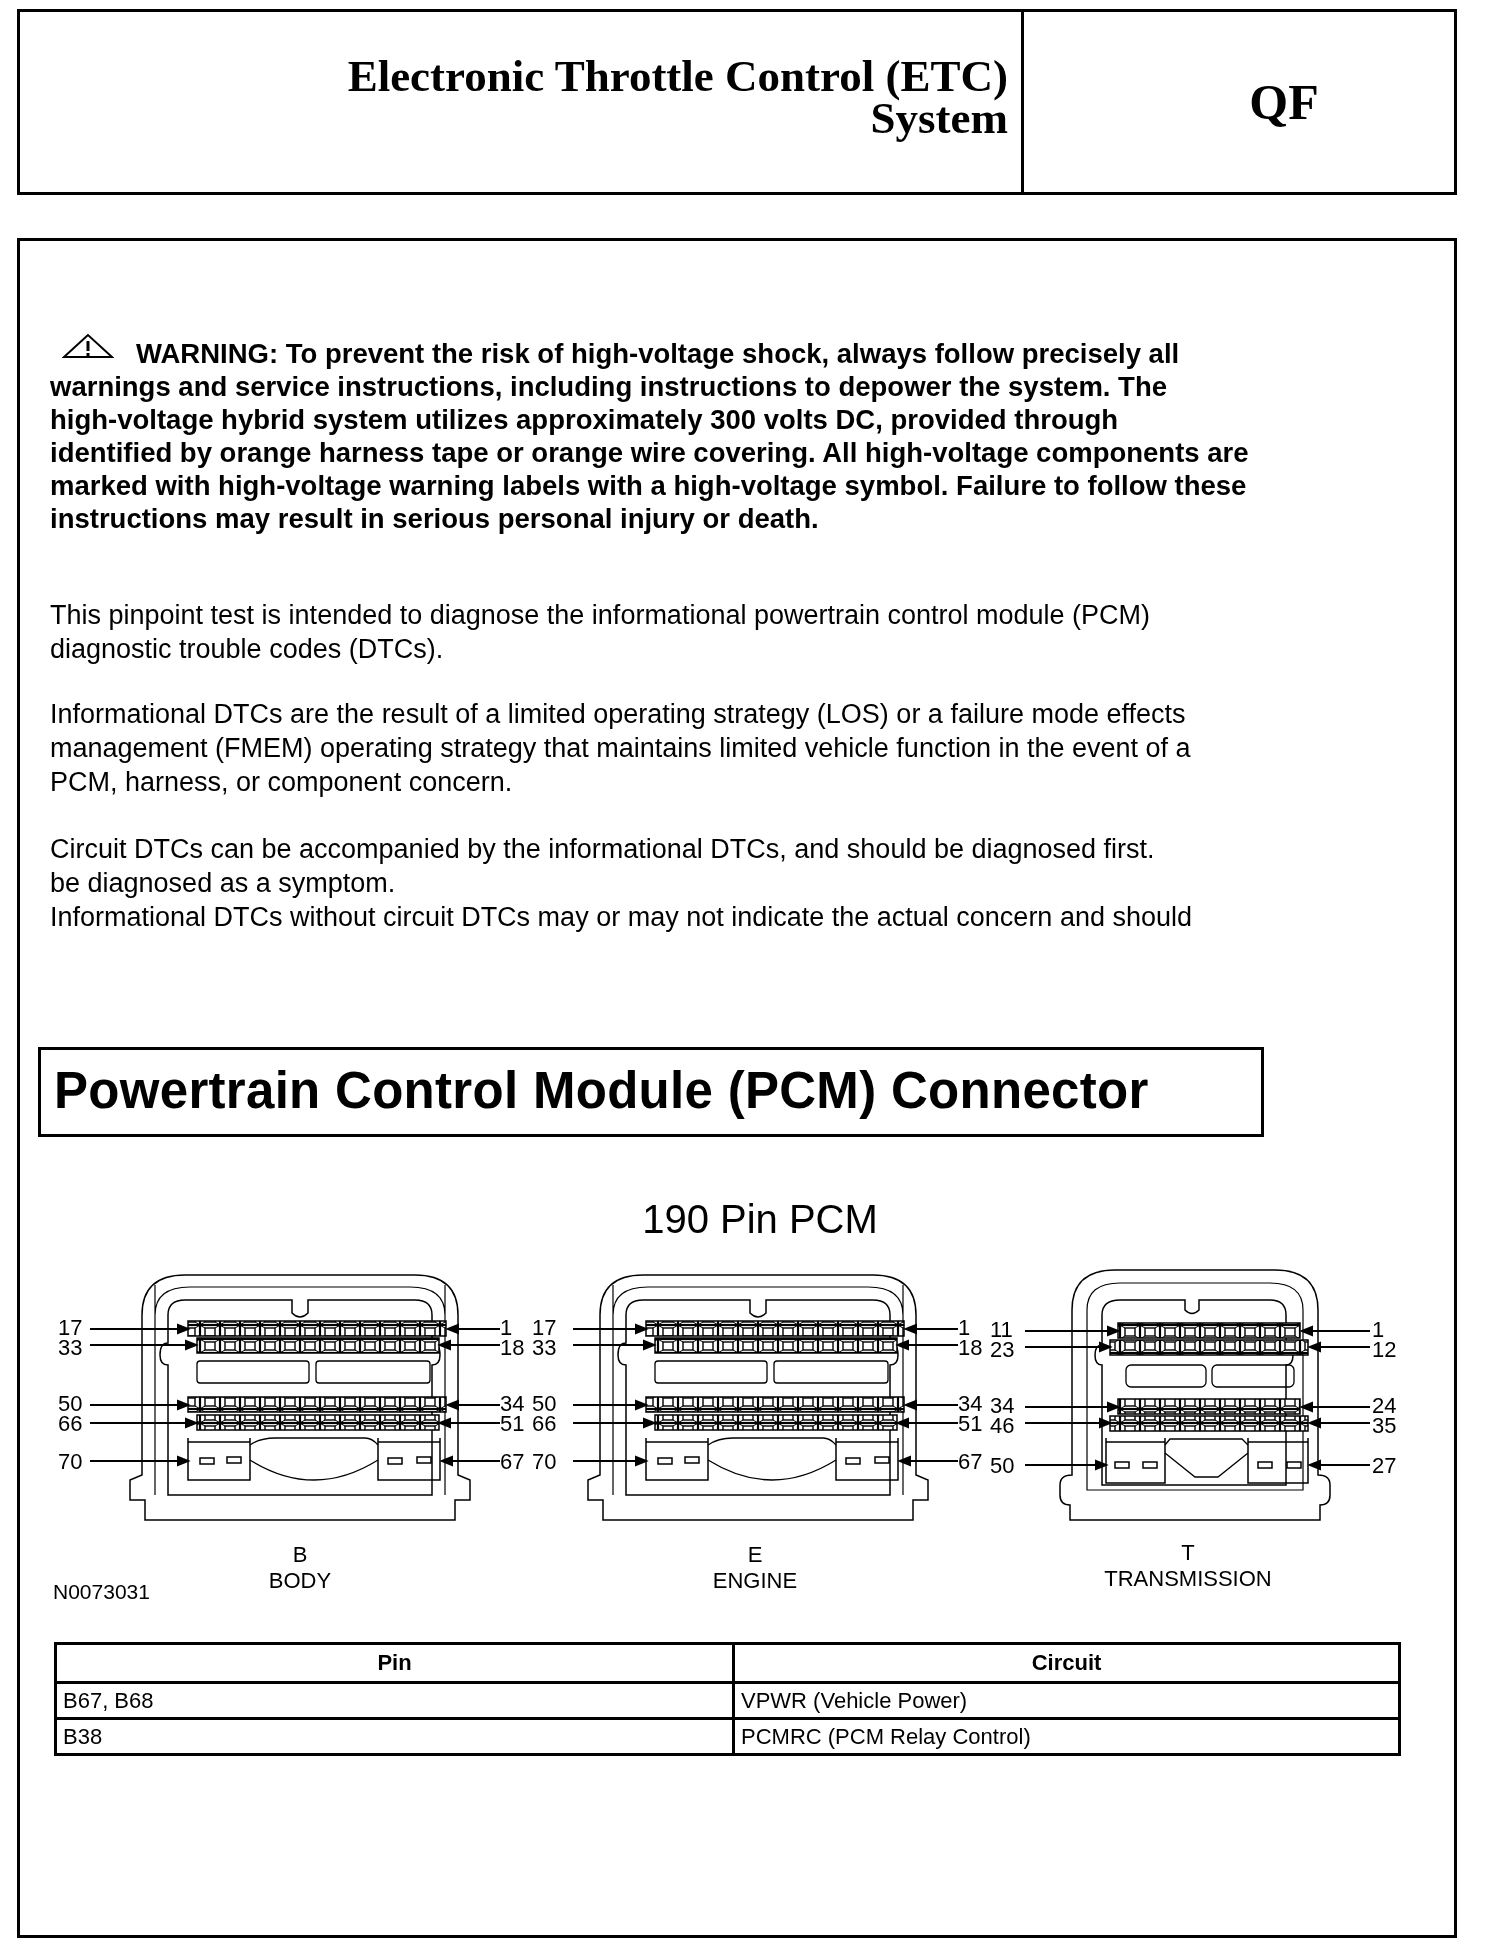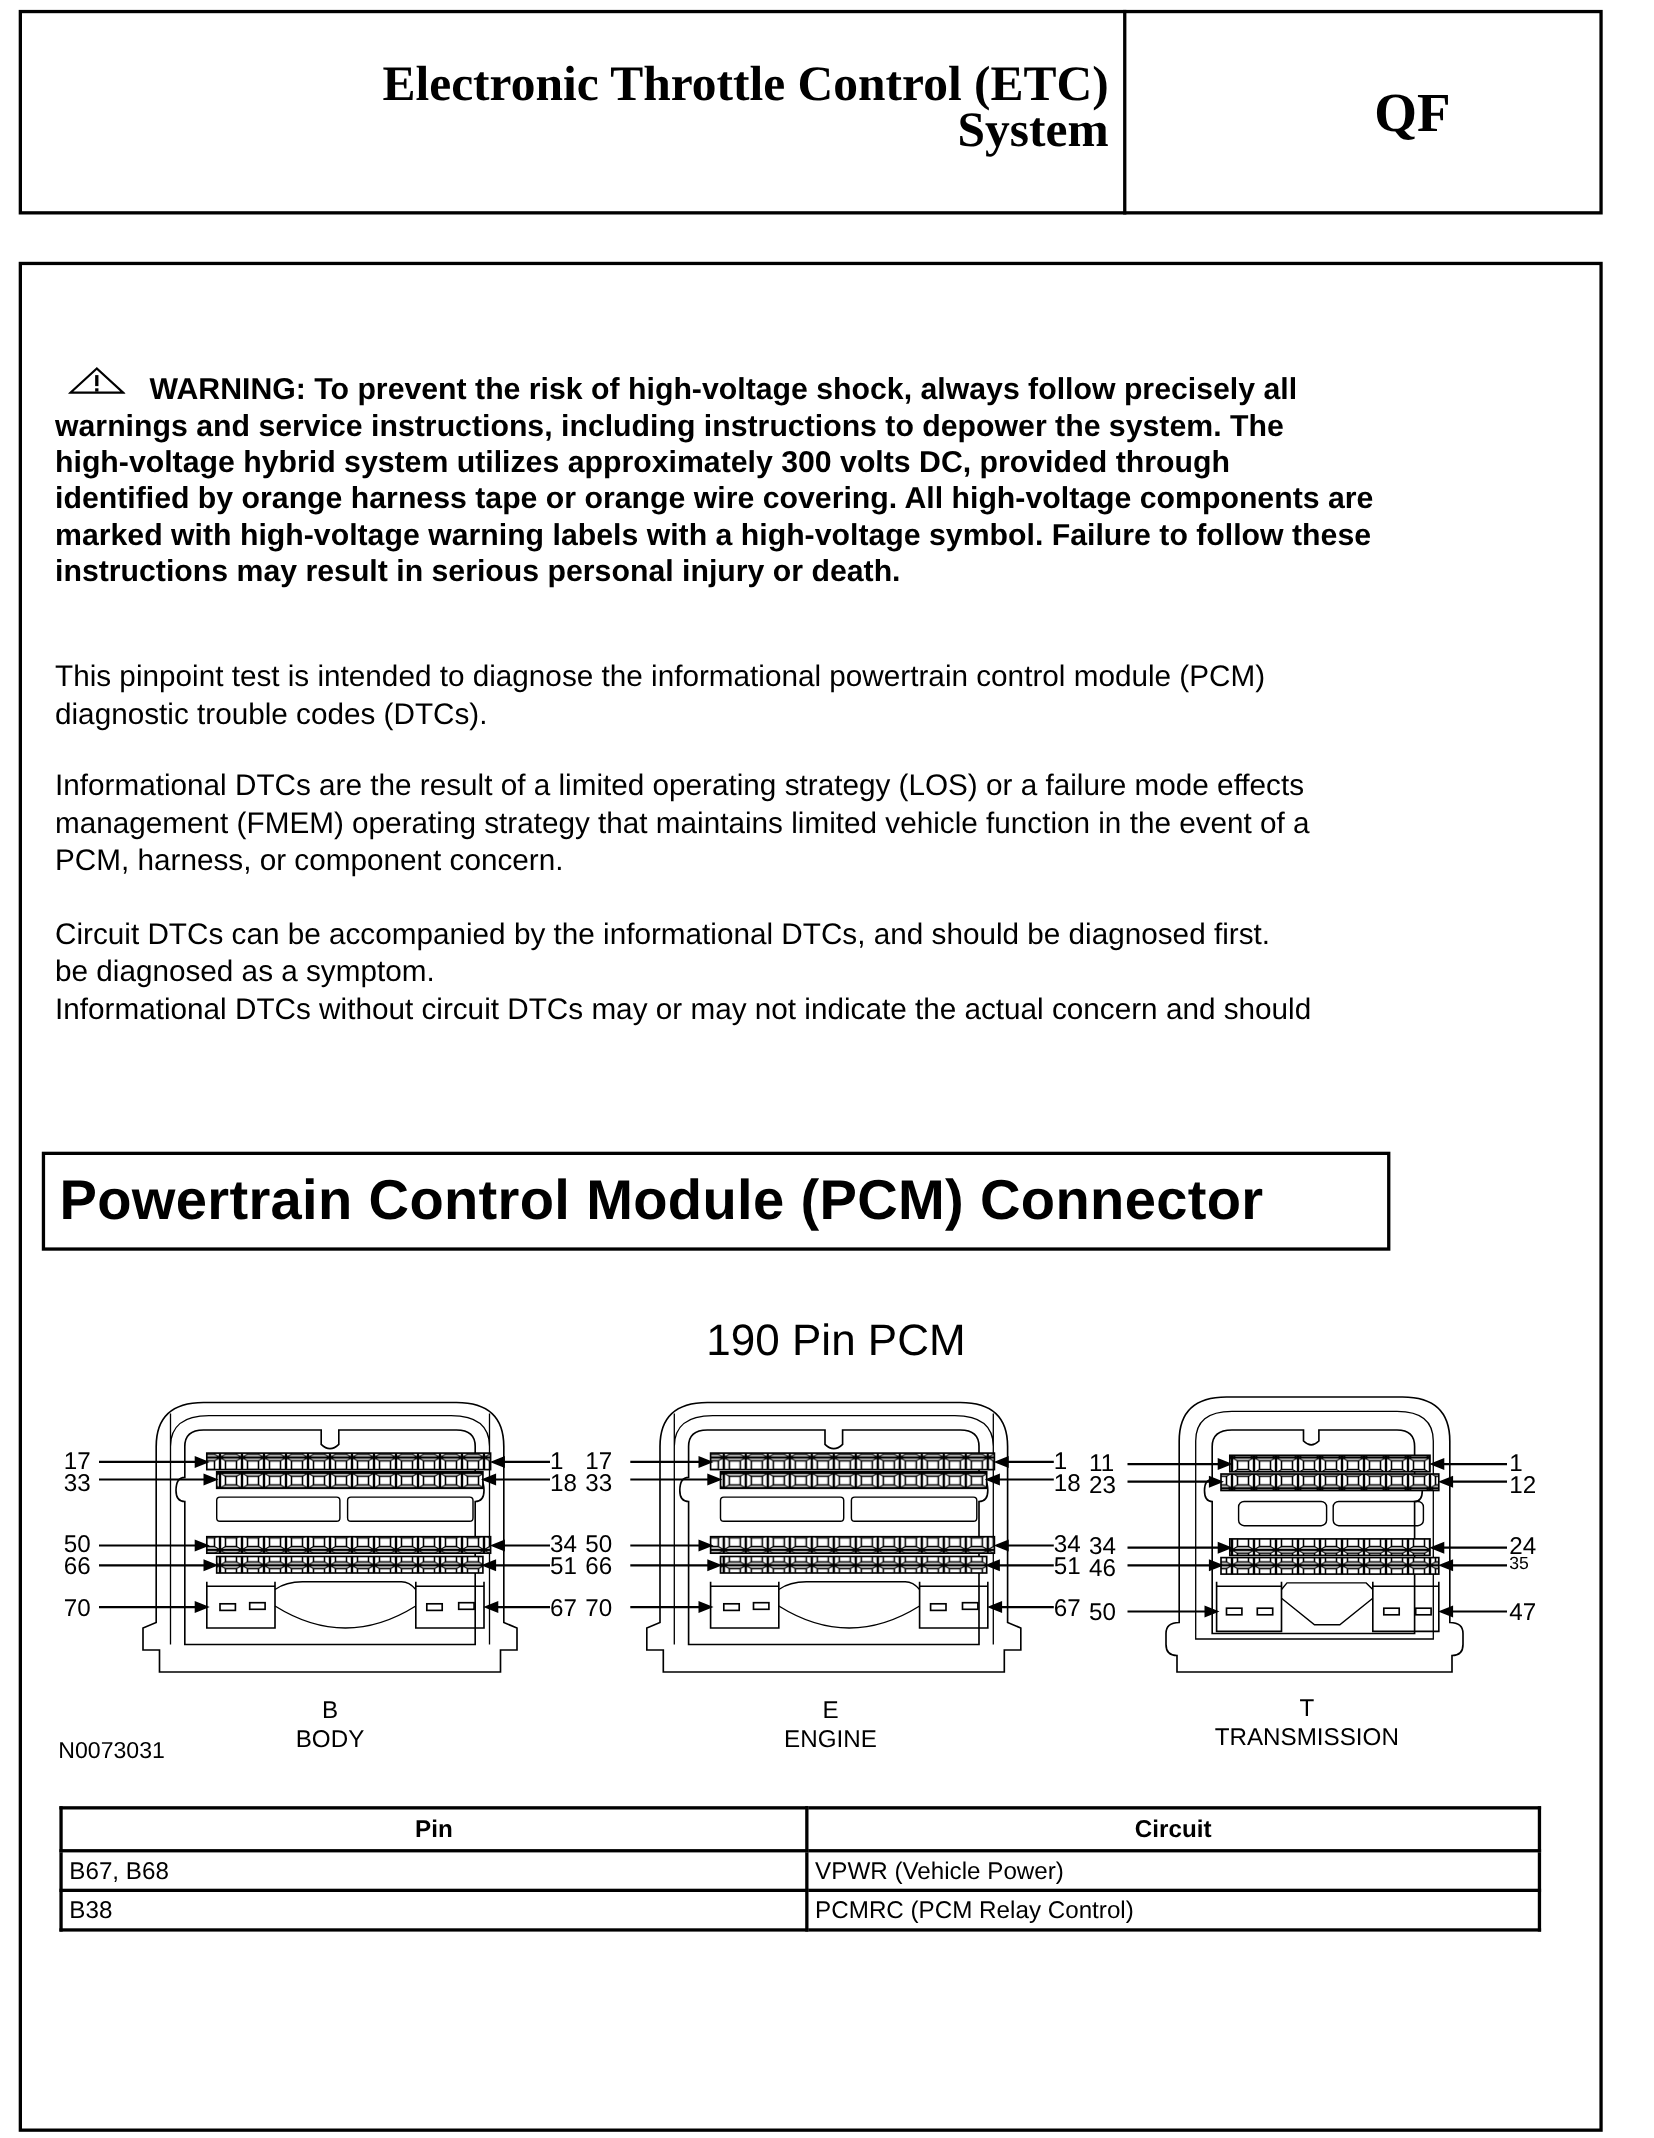--- a/index.html
+++ b/index.html
@@ -254,22 +254,22 @@
 </div>
 <div class="abs" style="left:980px; top:1255px; width:440px; height:280px;">
   <span class="abs" style="left:10px; top:62px; font-size:22px;">11</span>
   <span class="abs" style="left:10px; top:82px; font-size:22px;">23</span>
   <span class="abs" style="left:10px; top:138px; font-size:22px;">34</span>
   <span class="abs" style="left:10px; top:158px; font-size:22px;">46</span>
   <span class="abs" style="left:10px; top:198px; font-size:22px;">50</span>
   <span class="abs" style="left:392px; top:62px; font-size:22px;">1</span>
   <span class="abs" style="left:392px; top:82px; font-size:22px;">12</span>
   <span class="abs" style="left:392px; top:138px; font-size:22px;">24</span>
-  <span class="abs" style="left:392px; top:158px; font-size:16px;">35</span>
-  <span class="abs" style="left:392px; top:198px; font-size:22px;">47</span>
+  <span class="abs" style="left:392px; top:158px; font-size:22px;">35</span>
+  <span class="abs" style="left:392px; top:198px; font-size:22px;">27</span>
 </div>
 
 <div class="conn-label" style="left:150px; top:1542px;">
   <div>B</div>
   <div>BODY</div>
 </div>
 <div class="conn-label" style="left:605px; top:1542px;">
   <div>E</div>
   <div>ENGINE</div>
 </div>

